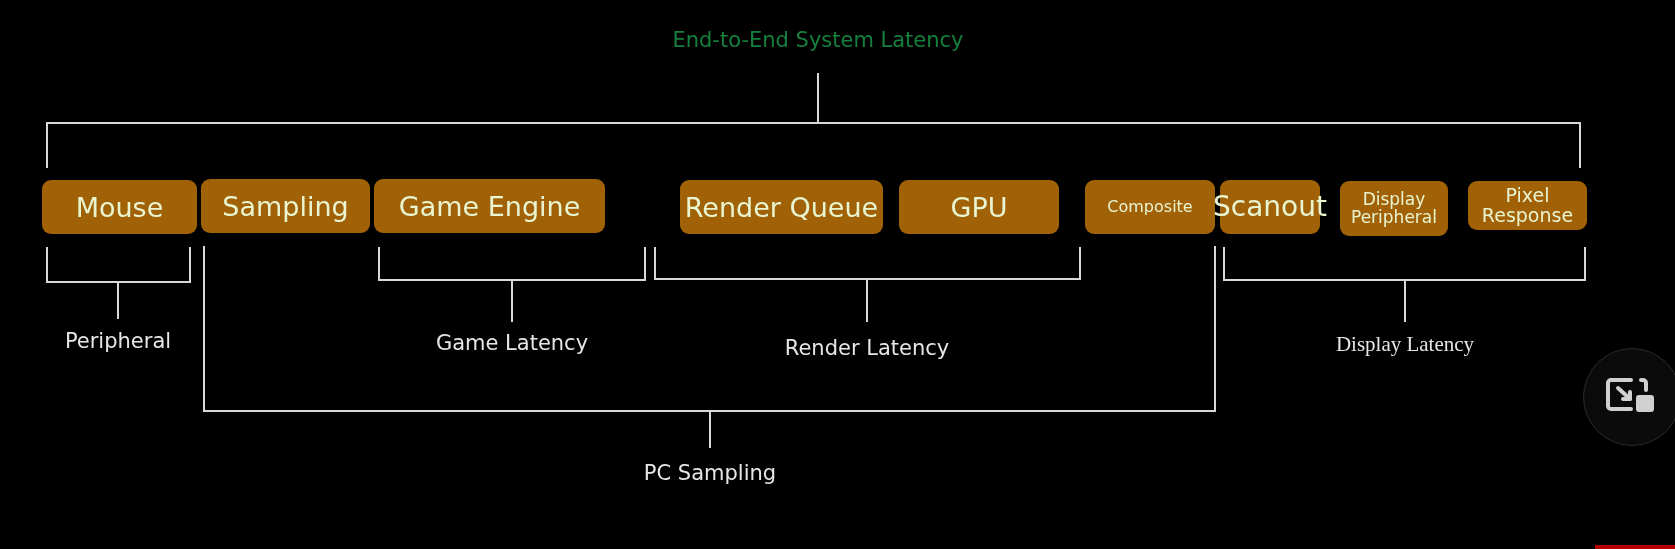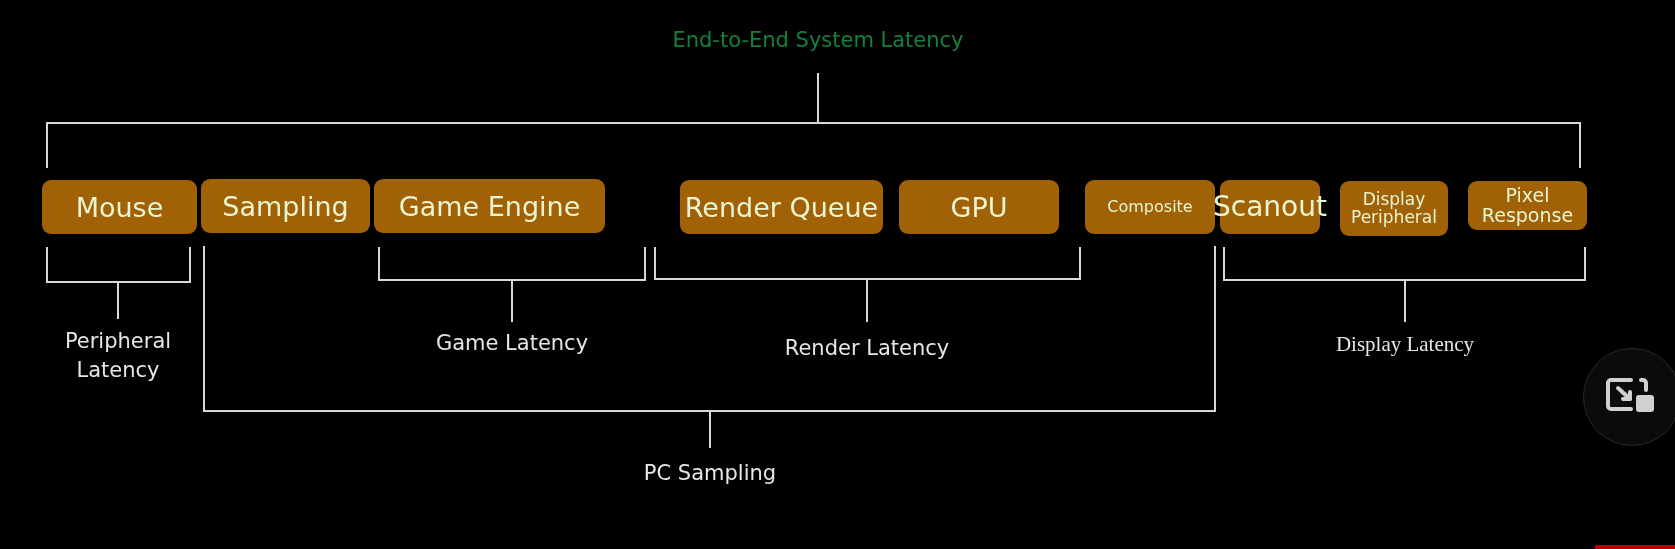--- a/index.html
+++ b/index.html
@@ -66,21 +66,20 @@
   <span>Display</span>
   <span>Peripheral</span>
 </div>
 <div class="box xs" style="left:1468px;width:119px;top:181px;height:49px;font-size:19px;">
   <span>Pixel</span>
   <span>Response</span>
 </div>
 
 <div class="lbl" style="left:38px;width:160px;top:327px;">
   <div>Peripheral</div>
-  <div>Latency</div>
 </div>
 <div class="lbl" style="left:412px;width:200px;top:329px;">Game Latency</div>
 <div class="lbl" style="left:767px;width:200px;top:334px;">Render Latency</div>
 <div class="lbl" style="left:1305px;width:200px;top:330px;font-family:Liberation Serif, serif;">Display Latency</div>
 <div class="lbl" style="left:610px;width:200px;top:459px;">PC Sampling</div>
 
 <div class="fs-btn">
   <svg width="60" height="60" viewBox="0 0 60 60">
     <path d="M30 14 H10 a3 3 0 0 0 -3 3 V40 a3 3 0 0 0 3 3 H30" stroke="#d0d0d0" stroke-width="4" fill="none" stroke-linecap="round"></path>
     <path d="M40 14 H42 a3 3 0 0 1 3 3 V24" stroke="#d0d0d0" stroke-width="4" fill="none" stroke-linecap="round"></path>

